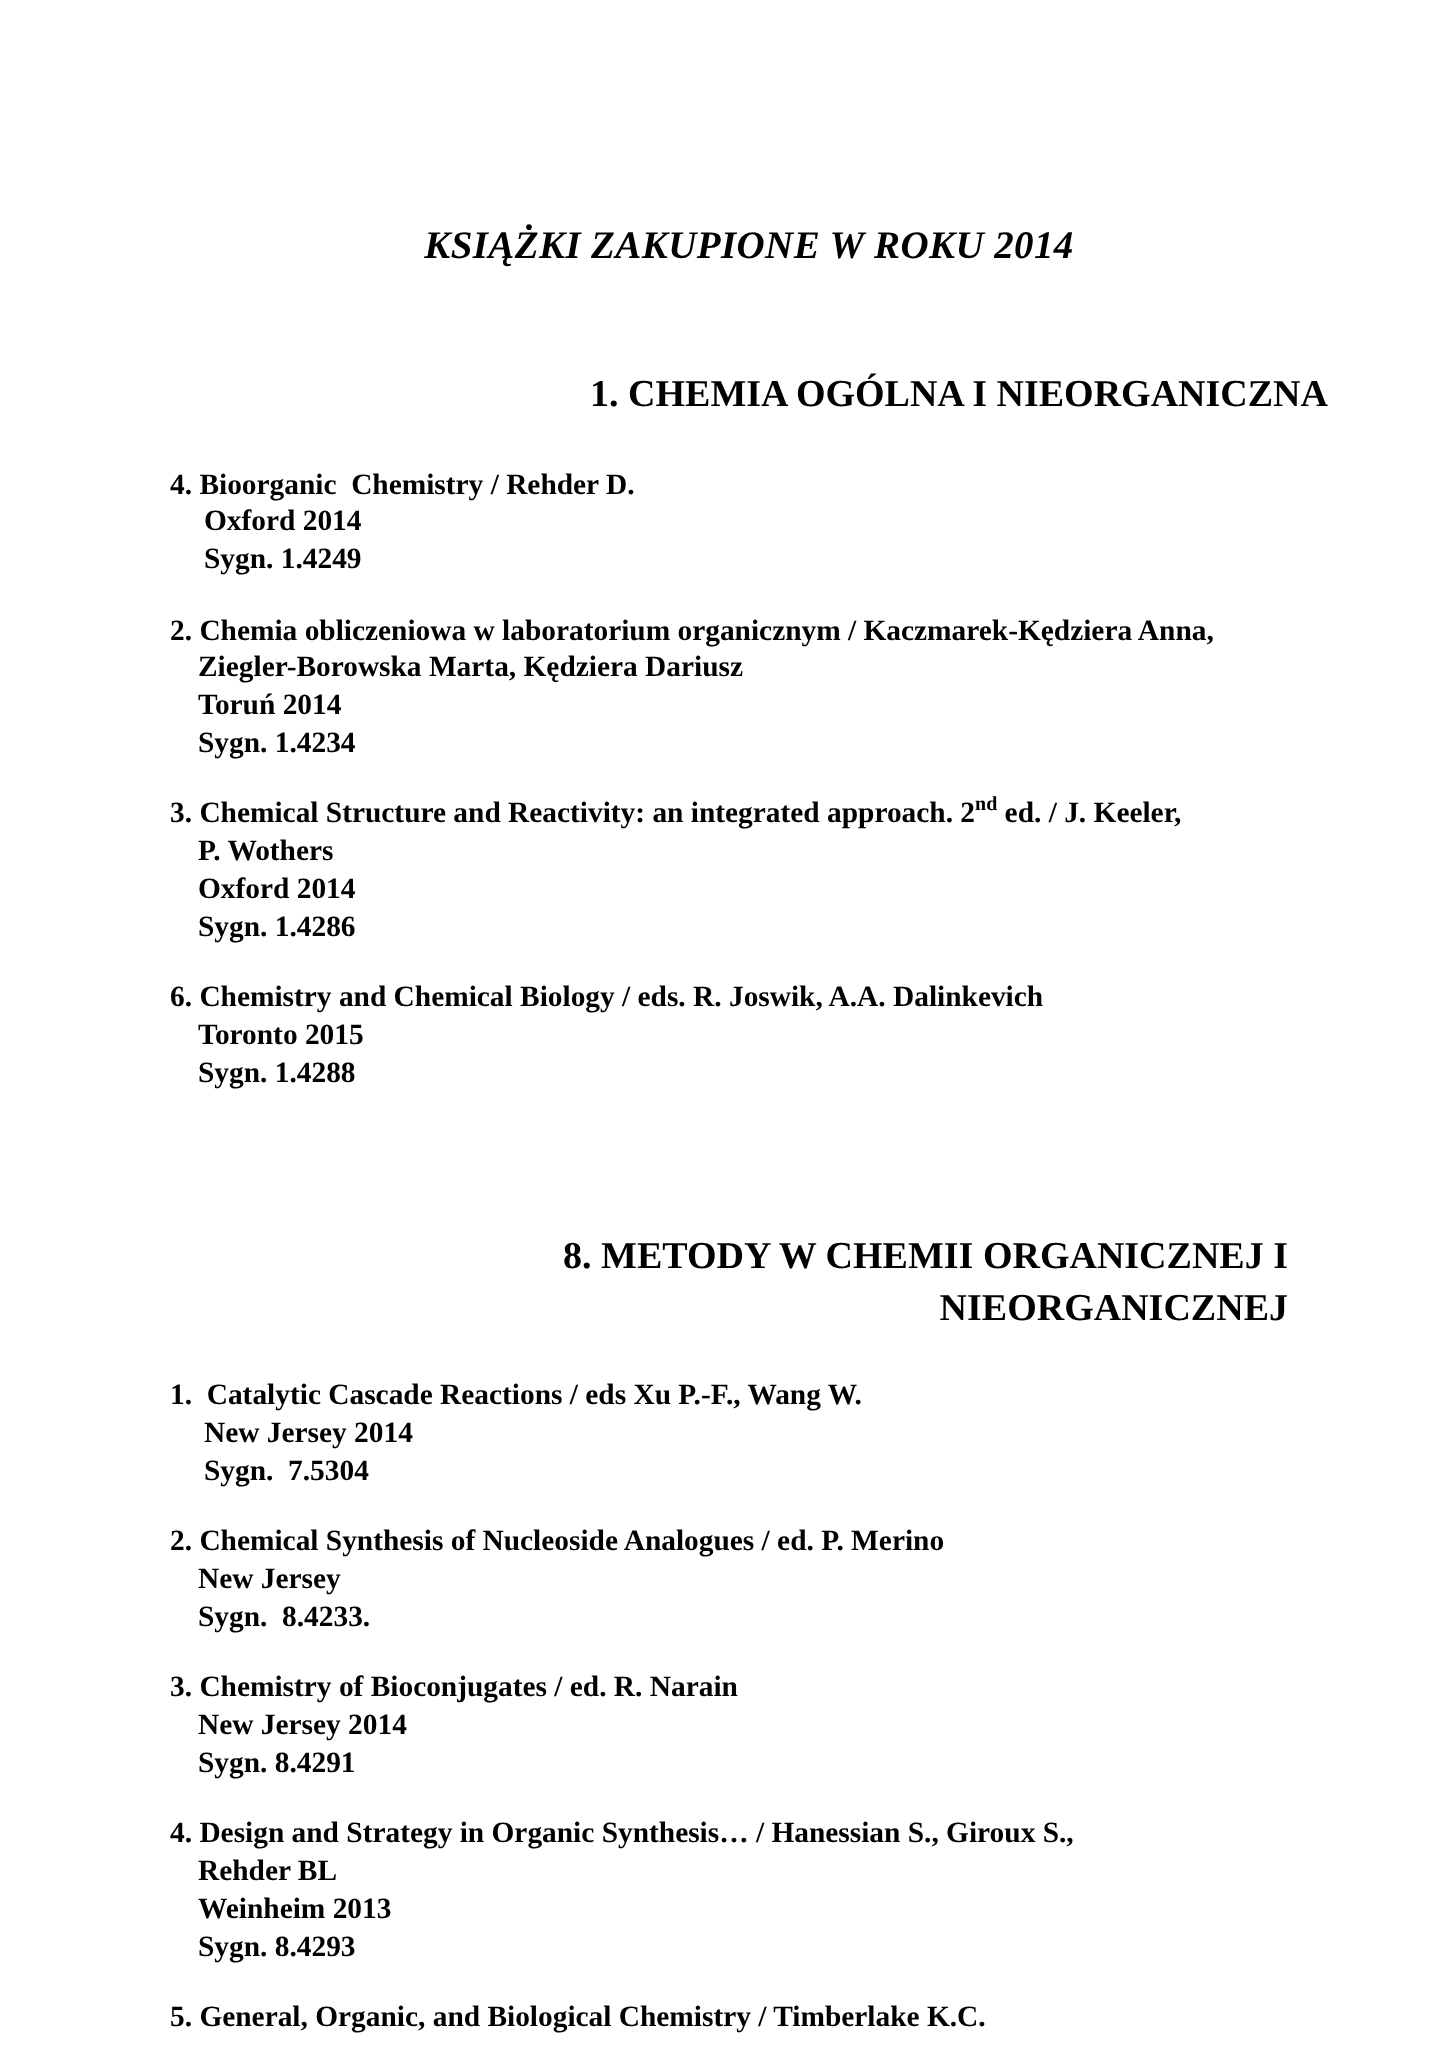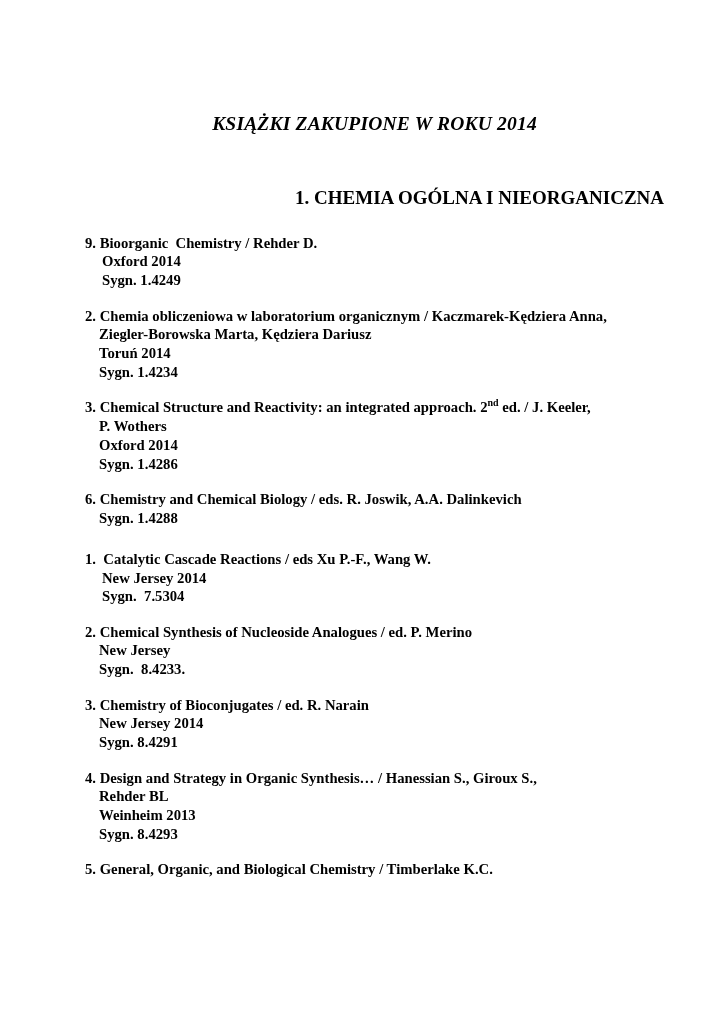--- a/index.html
+++ b/index.html
@@ -78,46 +78,48 @@
 
 <div class="page">
 
   <h1 class="doc-title">KSIĄŻKI ZAKUPIONE W ROKU 2014</h1>
 
   <h2 class="section-heading heading-1">1. CHEMIA  OGÓLNA  I  NIEORGANICZNA</h2>
 
   <div class="entries">
 
     <div class="entry">
-      <div class="line">9. Bioorganic  Chemistry / Rehder D.</div>
+      <div class="line">4. Bioorganic  Chemistry / Rehder D.</div>
       <div class="line indent">Oxford 2014</div>
       <div class="line indent">Sygn. 1.4249</div>
     </div>
 
     <div class="entry">
       <div class="line">2. Chemia obliczeniowa w laboratorium organicznym / Kaczmarek-Kędziera Anna,</div>
       <div class="line indent2">Ziegler-Borowska Marta, Kędziera Dariusz</div>
       <div class="line indent2">Toruń 2014</div>
       <div class="line indent2">Sygn. 1.4234</div>
     </div>
 
     <div class="entry">
       <div class="line"><span>3. Chemical Structure and Reactivity: an integrated approach. 2</span><sup>nd</sup><span> ed. / J. Keeler,</span></div>
       <div class="line indent2">P. Wothers</div>
       <div class="line indent2">Oxford 2014</div>
       <div class="line indent2">Sygn. 1.4286</div>
     </div>
 
     <div class="entry">
       <div class="line">6. Chemistry and Chemical Biology / eds. R. Joswik, A.A. Dalinkevich</div>
+      <div class="line indent2">Toronto 2015</div>
       <div class="line indent2">Sygn. 1.4288</div>
     </div>
 
   </div>
 
+  <h2 class="section-heading heading-8">8. METODY W CHEMII ORGANICZNEJ  I NIEORGANICZNEJ</h2>
 
   <div class="entries second">
 
     <div class="entry">
       <div class="line">1.  Catalytic Cascade Reactions / eds Xu P.-F., Wang W.</div>
       <div class="line indent">New Jersey 2014</div>
       <div class="line indent">Sygn.  7.5304</div>
     </div>
 
     <div class="entry">

